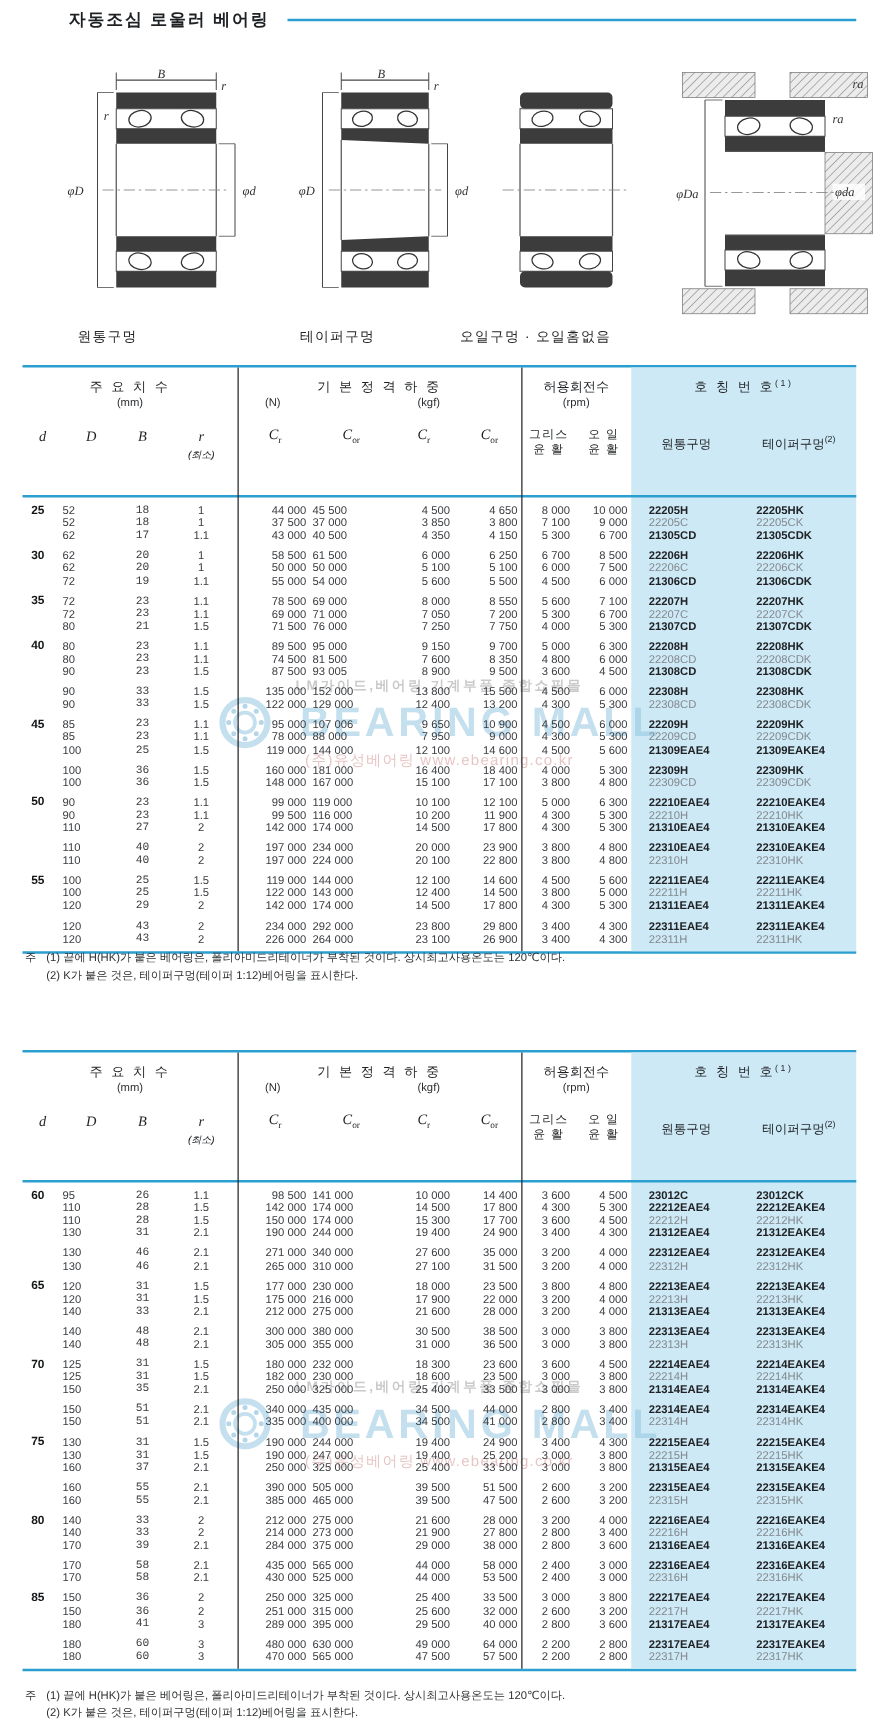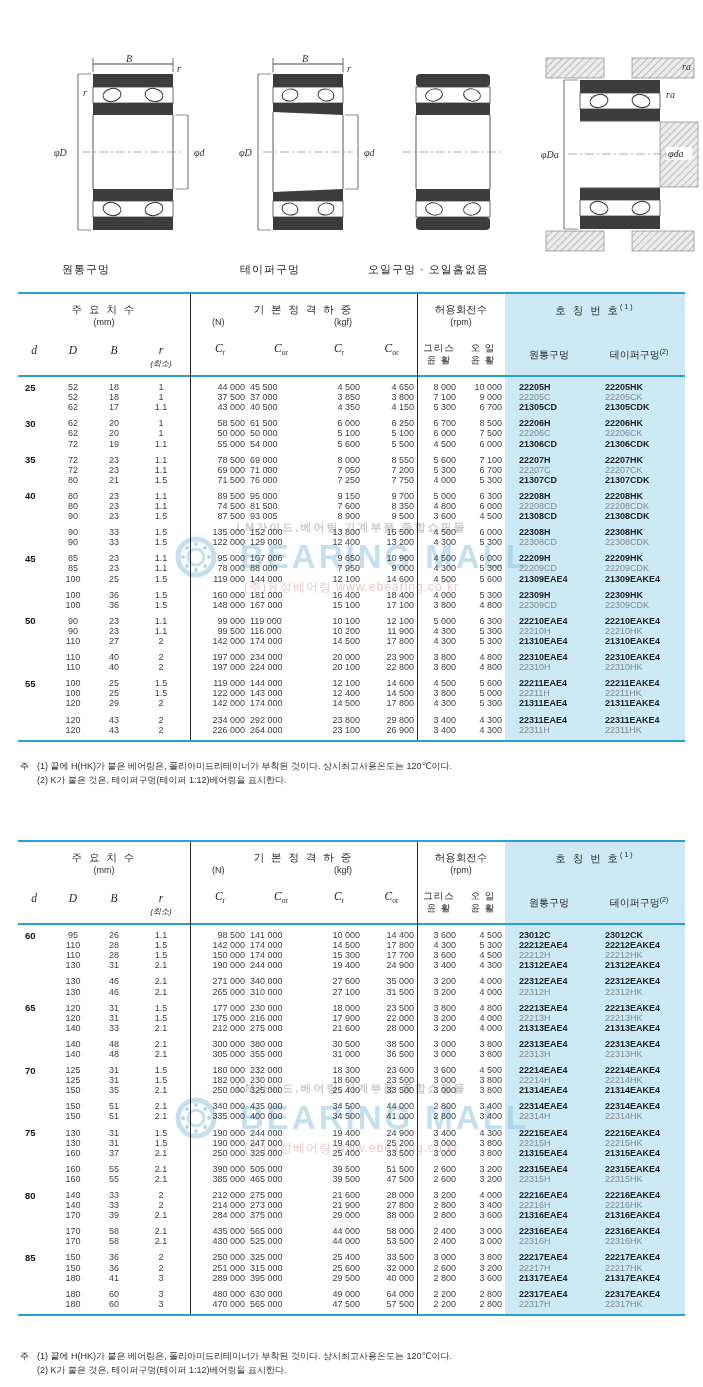--- a/index.html
+++ b/index.html
@@ -21,38 +21,38 @@
   .dl1 { top:262px; left:62px; } .dl2 { top:262px; left:240px; } .dl3 { top:262px; left:368px; }
   .dim-text { font-family:"Liberation Serif","DejaVu Serif",serif; font-style:italic; font-size:10px; fill:#333; }
 
   
   .btable { position:absolute; left:18px; width:667px; border-top:2px solid #2b9fd0; border-bottom:2px solid #2b9fd0; background:#fff; }
   .t1 { top:292px; } .t2 { top:840px; }
   .bluebg { position:absolute; left:487px; top:0; bottom:0; width:180px; background:#cde9f5; z-index:0; }
   .vsep { position:absolute; top:0; bottom:0; width:1px; background:#25272a; z-index:3; }
   .vs1 { left:172px; } .vs2 { left:399px; }
 
-  .thead { position:relative; height:83px; border-bottom:2px solid #2b9fd0; z-index:1; }
+  .thead { position:relative; height:104px; border-bottom:2px solid #2b9fd0; z-index:1; }
   .hcell { position:absolute; text-align:center; color:#1d2023; }
   .h-sec { font-size:10.5px; letter-spacing:2px; font-weight:normal; }
   .h-unit { font-size:9px; color:#2a2d30; }
   .sym { font-family:"Liberation Serif","DejaVu Serif",serif; font-style:italic; font-size:11.5px; color:#1d2023; }
   .sym sub { font-size:7.5px; font-style:normal; }
   .small { font-size:8px;font-style:italic; }
   .two-line { font-size:9.5px; line-height:11.5px; letter-spacing:1px; }
   sup { font-size:7px; }
 
   .tbody { position:relative; padding:5px 0 5px; z-index:1; }
   .tblock { margin-bottom:6px; position:relative; z-index:2; }
   .tblock:last-child { margin-bottom:0; }
   .trow { display:flex; height:10.1px; align-items:center; font-size:9px; color:#3a3d41; position:relative; z-index:2; }
   .cell { flex:none; white-space:nowrap; }
   .c-d   { width:32px; padding-left:7px; font-weight:bold; font-size:9.5px; color:#131517; }
-  .c-D   { width:46px; text-align:center; }
-  .c-B   { width:36px; text-align:center; }
+  .c-D   { width:46px; }
+  .c-B   { width:36px; text-align:center;font-family:Liberation Mono, monospace; }
   .c-r   { width:58px; text-align:center; }
   .c-crn { width:60px; text-align:right; padding-right:5px; }
   .c-corn{ width:62px; text-align:left; padding-right:7px; }
   .c-crk { width:54px; text-align:right; padding-right:6px; }
   .c-cork{ width:51px; text-align:right; padding-right:3px; }
   .c-g   { width:44px; text-align:right; padding-right:5px; }
   .c-o   { width:44px; text-align:right; padding-right:3px; }
   .c-cyl { width:88px; padding-left:14px; }
   .c-tap { width:92px; padding-left:12px; }
   .c-cyl.b, .c-tap.b { font-weight:bold; color:#202225; }
@@ -68,20 +68,24 @@
   
   .footnote { position:absolute; left:20px; width:660px; font-size:9px; color:#2c2f32; line-height:13.5px; display:flex; gap:8px; }
   .fn1 { top:760px; } .fn2 { top:1350px; }
   .fn-prefix { font-weight:normal; }
 </style>
 </head>
 <body>
 
 <div class="page">
 
+  <div class="title-row">
+    <div class="page-title">자동조심 로울러 베어링</div>
+    <div class="title-line"></div>
+  </div>
 
   <div class="diagrams">
 
     <svg class="dg1" width="168" height="200" viewBox="0 0 168 200">
       <line x1="45" y1="12" x2="125" y2="12" stroke="#444" stroke-width="1"></line>
       <line x1="45" y1="6" x2="45" y2="20" stroke="#444" stroke-width="0.8"></line>
       <line x1="125" y1="6" x2="125" y2="20" stroke="#444" stroke-width="0.8"></line>
       <text class="dim-text" x="81" y="10" text-anchor="middle">B</text>
       <rect x="45" y="22" width="80" height="13" fill="#3c3c3c"></rect>
       <rect x="45" y="35" width="80" height="16" fill="#fff" stroke="#444" stroke-width="0.8"></rect>

